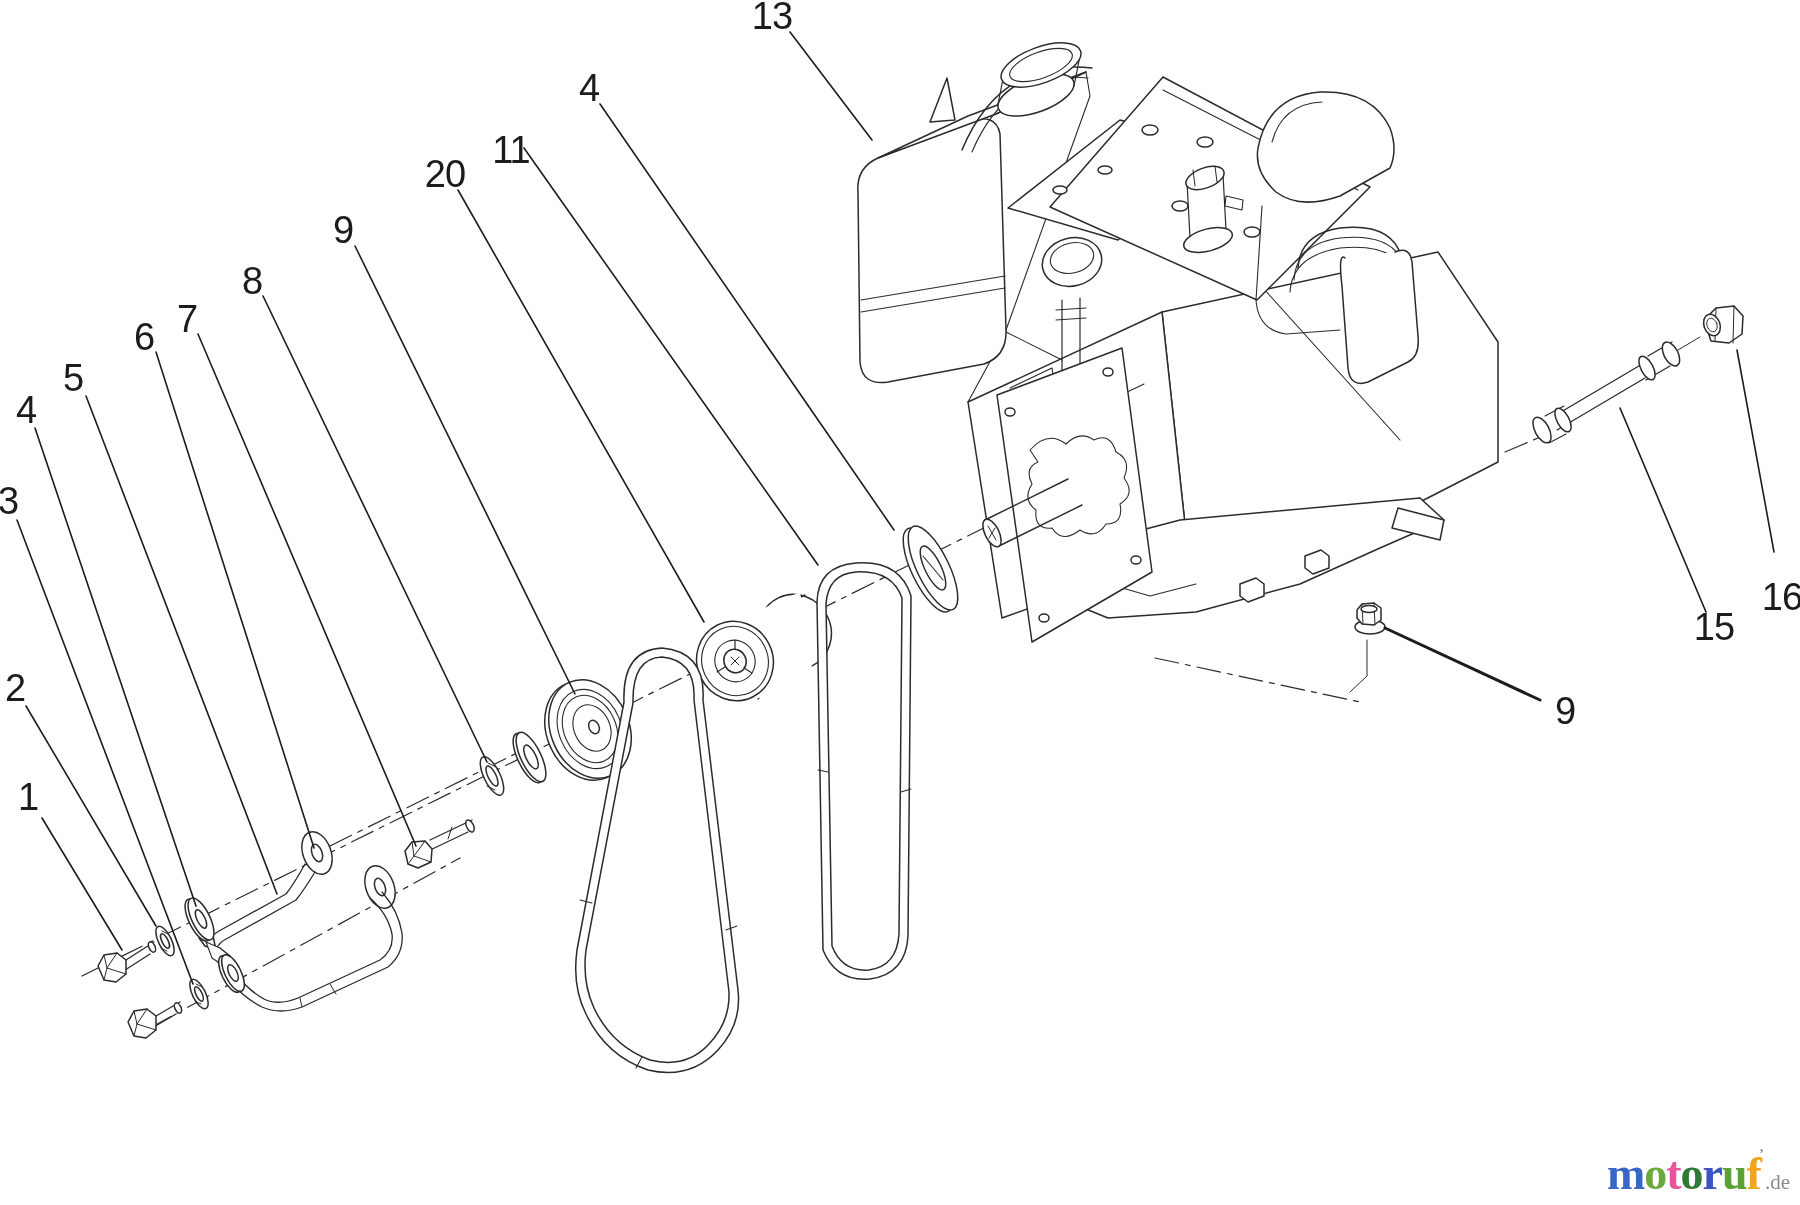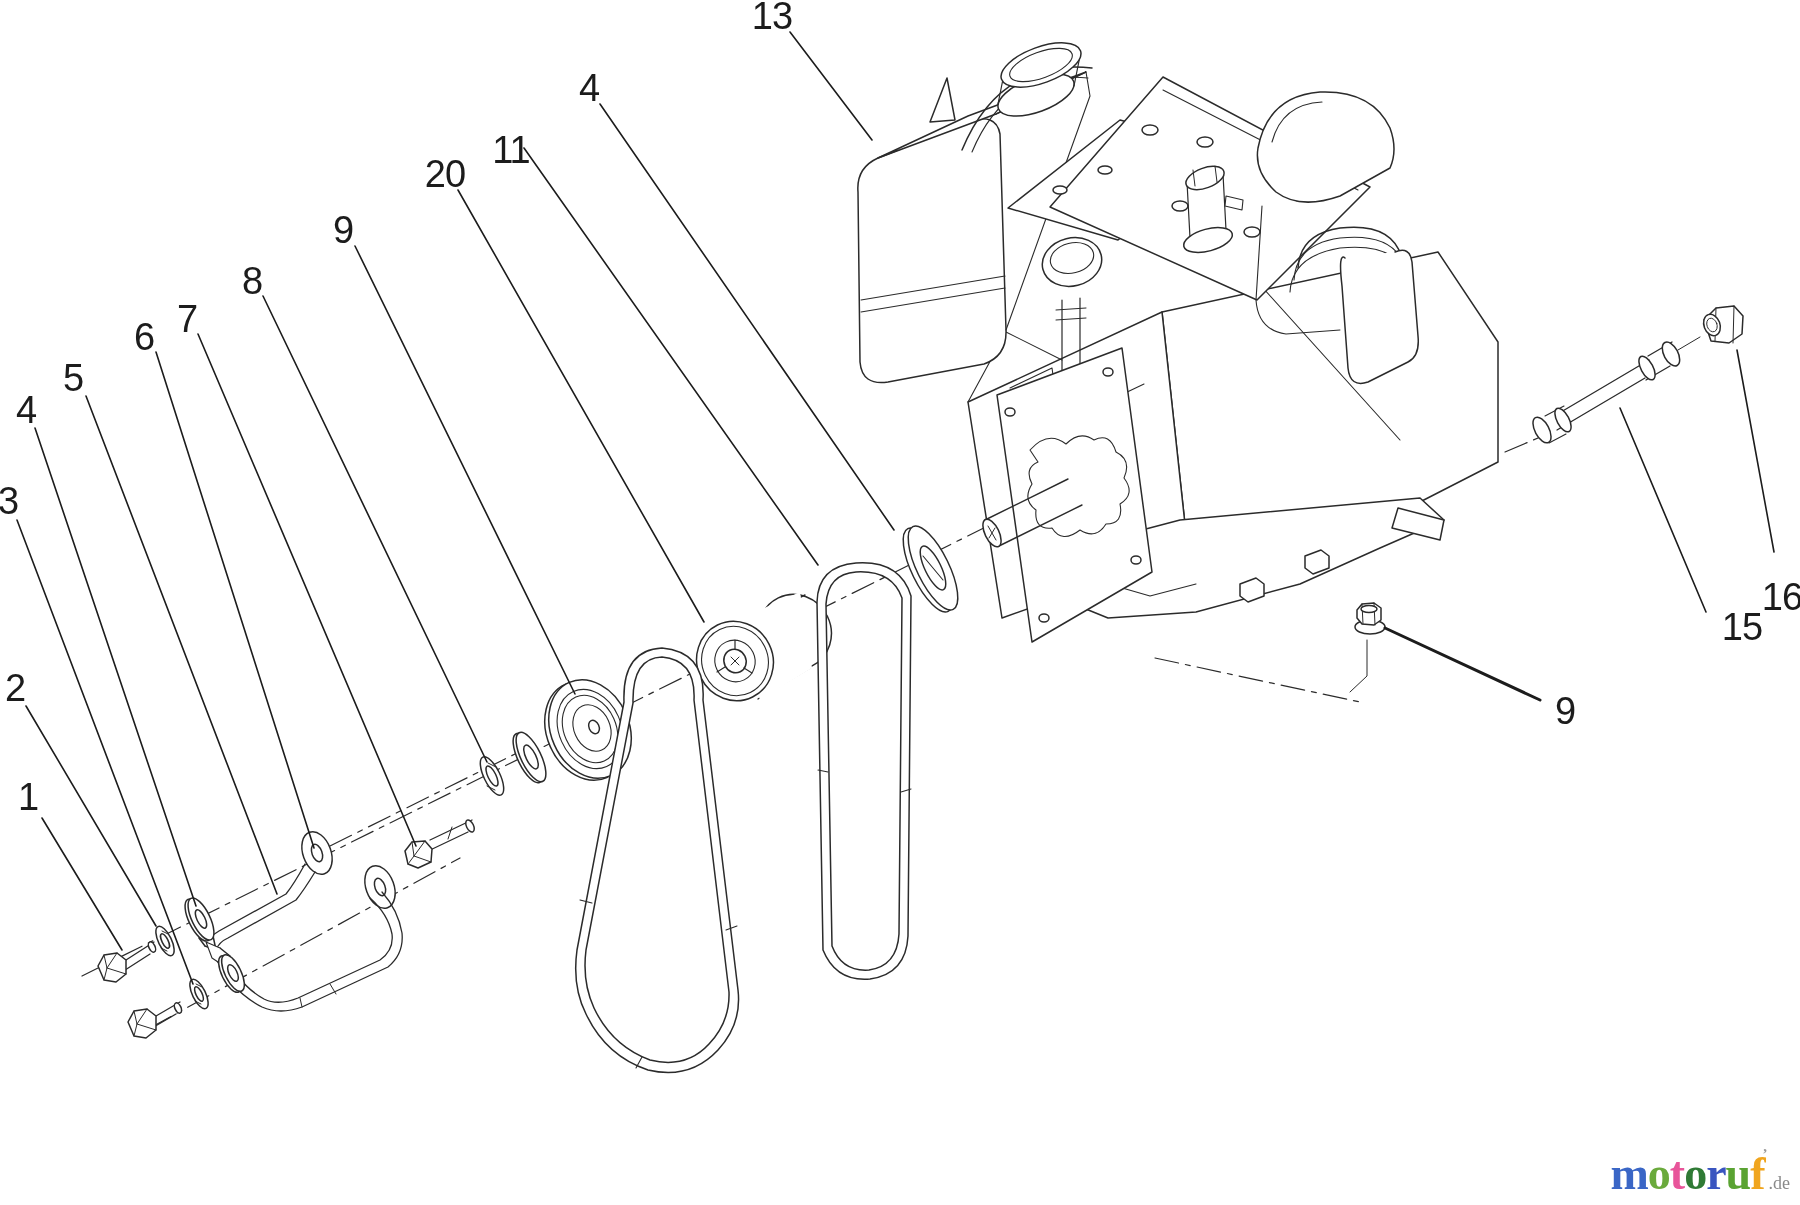--- a/index.html
+++ b/index.html
@@ -12,21 +12,21 @@
       font-family:"Liberation Sans",sans-serif;
       font-size:38px;font-weight:400;color:#1c1c1c;line-height:1;
       letter-spacing:-1px;user-select:none;white-space:nowrap;}
   
   .logo{position:absolute;right:10px;bottom:8px;
         font-family:"Liberation Serif",serif;font-weight:700;
         font-size:46px;line-height:1;letter-spacing:-1px;user-select:none;}
   .logo .ltr{display:inline-block;}
   .logo .tick{font-size:15px;color:#9a9a9a;vertical-align:top;line-height:1;
               display:inline-block;transform:translate(-2px,-4px);}
-  .logo .tld{font-size:18px;font-weight:400;color:#8a8a8a;
+  .logo .tld{font-size:21px;font-weight:400;color:#8a8a8a;
              font-family:"Liberation Serif",serif;letter-spacing:0;}
   line,path,ellipse,polygon,circle{vector-effect:non-scaling-stroke;}
 </style>
 </head>
 <body>
 
 <div class="stage">
 
 <svg width="1800" height="1205" viewBox="0 0 1800 1205" fill="none" stroke="#2b2b2b" stroke-width="1.5" stroke-linecap="round" stroke-linejoin="round">
 
@@ -281,16 +281,16 @@
     <div class="co" style="left: 73px; top: 378px;">5</div>
     <div class="co" style="left: 144px; top: 337px;">6</div>
     <div class="co" style="left: 187px; top: 319px;">7</div>
     <div class="co" style="left: 252px; top: 281px;">8</div>
     <div class="co" style="left: 343px; top: 230px;">9</div>
     <div class="co" style="left: 445px; top: 174px;">20</div>
     <div class="co" style="left: 511px; top: 150px;">11</div>
     <div class="co" style="left: 589px; top: 88px;">4</div>
     <div class="co" style="left: 772px; top: 16px;">13</div>
     <div class="co" style="left: 1565px; top: 711px;">9</div>
-    <div class="co" style="left: 1714px; top: 627px; margin-left: 28px;">15</div>
+    <div class="co" style="left: 1714px; top: 627px;">15</div>
     <div class="co" style="left: 1782px; top: 597px;">16</div>
     <div class="logo"><span class="ltr" style="color: rgb(58, 102, 198);">m</span><span class="ltr" style="color: rgb(106, 170, 60);">o</span><span class="ltr" style="color: rgb(232, 85, 154);">t</span><span class="ltr" style="color: rgb(47, 122, 53);">o</span><span class="ltr" style="color: rgb(58, 85, 192);">r</span><span class="ltr" style="color: rgb(90, 163, 50);">u</span><span class="ltr" style="color: rgb(240, 165, 30);">f</span><span class="tick">’</span><span class="tld" style="color: rgb(138, 138, 138);">.de</span></div>
   </div>
 
 </body></html>

